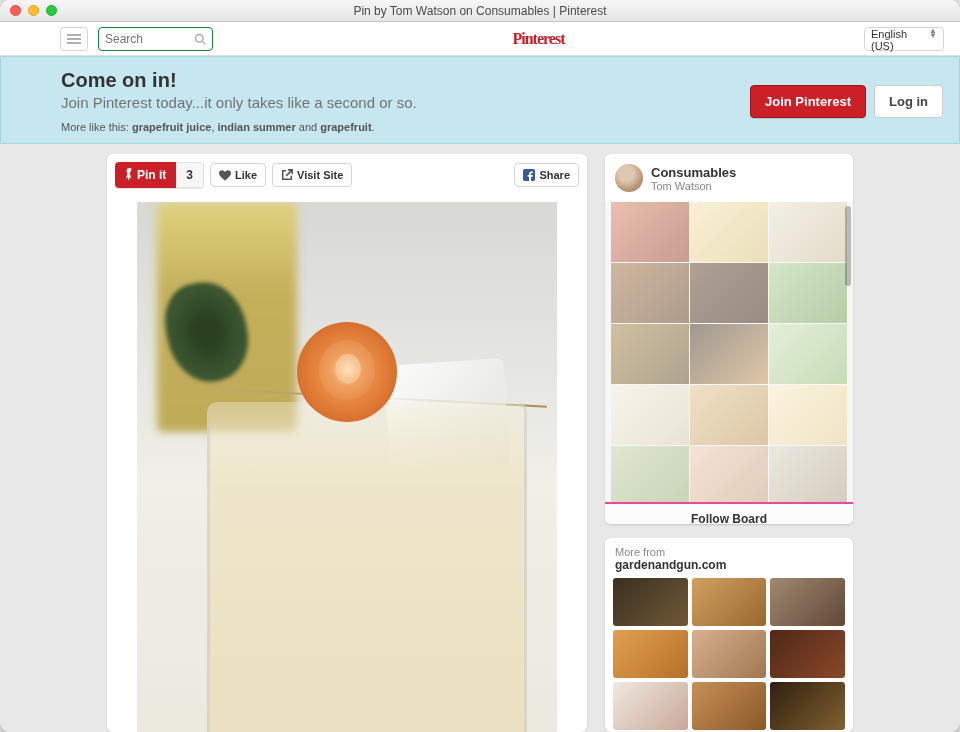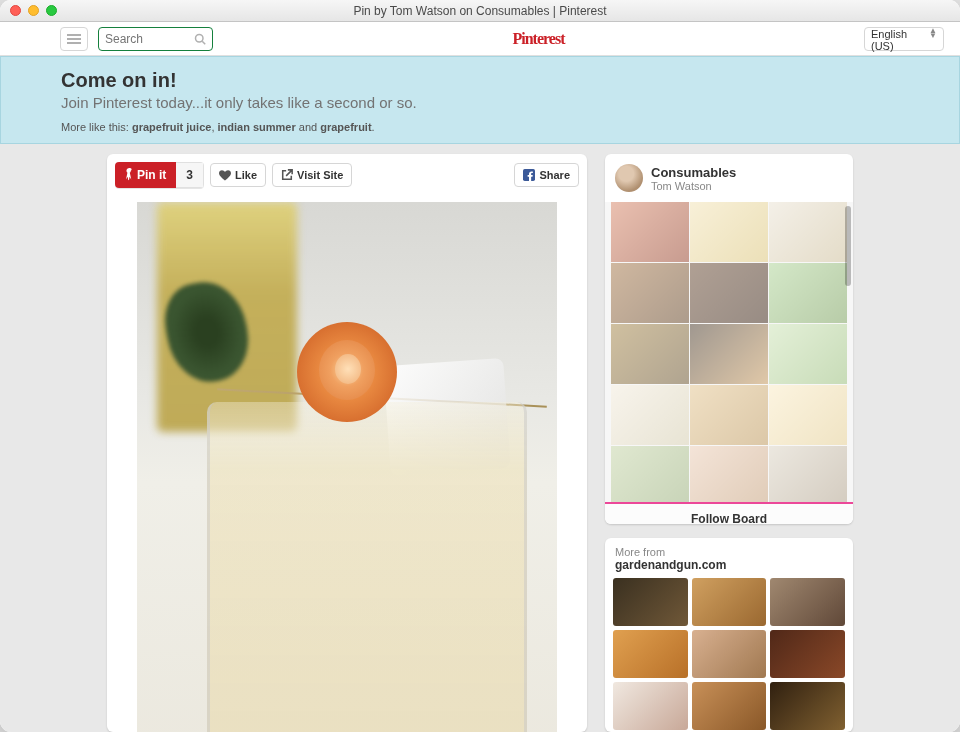--- a/index.html
+++ b/index.html
@@ -374,20 +374,24 @@
     </div>
   </div>
 
   <div class="banner">
     <div class="banner-left">
       <div class="banner-title">Come on in!</div>
       <div class="banner-sub">Join Pinterest today...it only takes like a second or so.</div>
       <div class="banner-more">
         <span>More like this: </span><b>grapefruit juice</b>, <b>indian summer</b> and <b>grapefruit</b>.
       </div>
+    </div>
+    <div class="banner-buttons">
+      <button class="btn-join">Join Pinterest</button>
+      <button class="btn-login">Log in</button>
     </div>
   </div>
 
   <div class="content-area">
 
     <div class="pin-column">
       <div class="action-bar">
         <div class="pinit-btn">
           <div class="pinit-red">
             <svg class="pin-icon" viewBox="0 0 10 16" fill="white">

